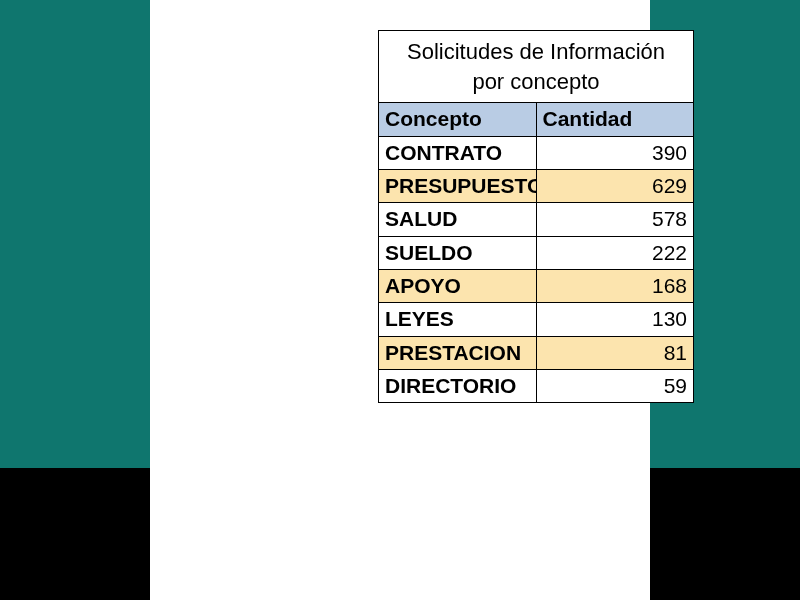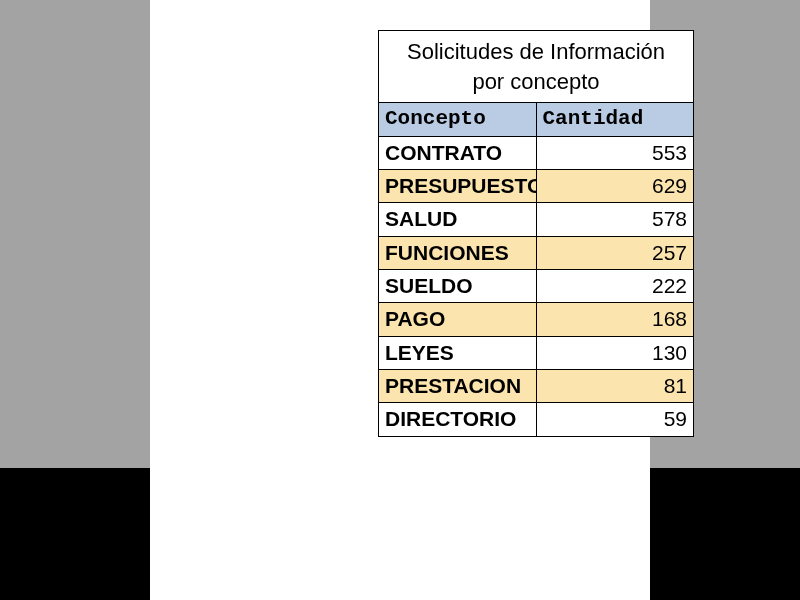--- a/index.html
+++ b/index.html
@@ -10,21 +10,21 @@
     width: 800px;
     height: 600px;
     background: #000000;
     font-family: "Liberation Sans", sans-serif;
     overflow: hidden;
   }
   .stage {
     position: relative;
     width: 800px;
     height: 468px;
-    background: #a3a3a3;
+    background: #0f766e;
   }
   .paper {
     position: absolute;
     left: 150px;
     top: 0px;
     width: 500px;
     height: 600px;
     background: #ffffff;
   }
   .table-wrap {
@@ -63,21 +63,20 @@
     text-align: center;
     font-size: 22px !important;
     padding: 0 8px 6px 8px !important;
     height: auto !important;
     background: #ffffff;
   }
   .hdr td {
     background: #b9cce4;
     font-weight: bold;
     font-size: 21px;
-    font-family: Liberation Mono, monospace;
   }
   .hdr .hdr-concept {
     text-align: left;
   }
   .hdr .hdr-cantidad {
     text-align: left;
   }
   .col-concept {
     width: 170px;
     text-align: left;
@@ -110,40 +109,36 @@
           </tr>
           <tr>
             <td class="title-cell2" colspan="2">por concepto</td>
           </tr>
           <tr class="hdr">
             <td class="col-concept hdr-concept">Concepto</td>
             <td class="col-cantidad hdr-cantidad">Cantidad</td>
           </tr>
           <tr class="plain">
             <td class="col-concept">CONTRATO</td>
-            <td class="col-cantidad">553</td>
+            <td class="col-cantidad">390</td>
           </tr>
           <tr class="alt">
             <td class="col-concept">PRESUPUESTO</td>
             <td class="col-cantidad">629</td>
           </tr>
           <tr class="plain">
             <td class="col-concept">SALUD</td>
             <td class="col-cantidad">578</td>
           </tr>
-          <tr class="alt">
-            <td class="col-concept">FUNCIONES</td>
-            <td class="col-cantidad">257</td>
-          </tr>
           <tr class="plain">
             <td class="col-concept">SUELDO</td>
             <td class="col-cantidad">222</td>
           </tr>
           <tr class="alt">
-            <td class="col-concept">PAGO</td>
+            <td class="col-concept">APOYO</td>
             <td class="col-cantidad">168</td>
           </tr>
           <tr class="plain">
             <td class="col-concept">LEYES</td>
             <td class="col-cantidad">130</td>
           </tr>
           <tr class="alt">
             <td class="col-concept">PRESTACION</td>
             <td class="col-cantidad">81</td>
           </tr>

